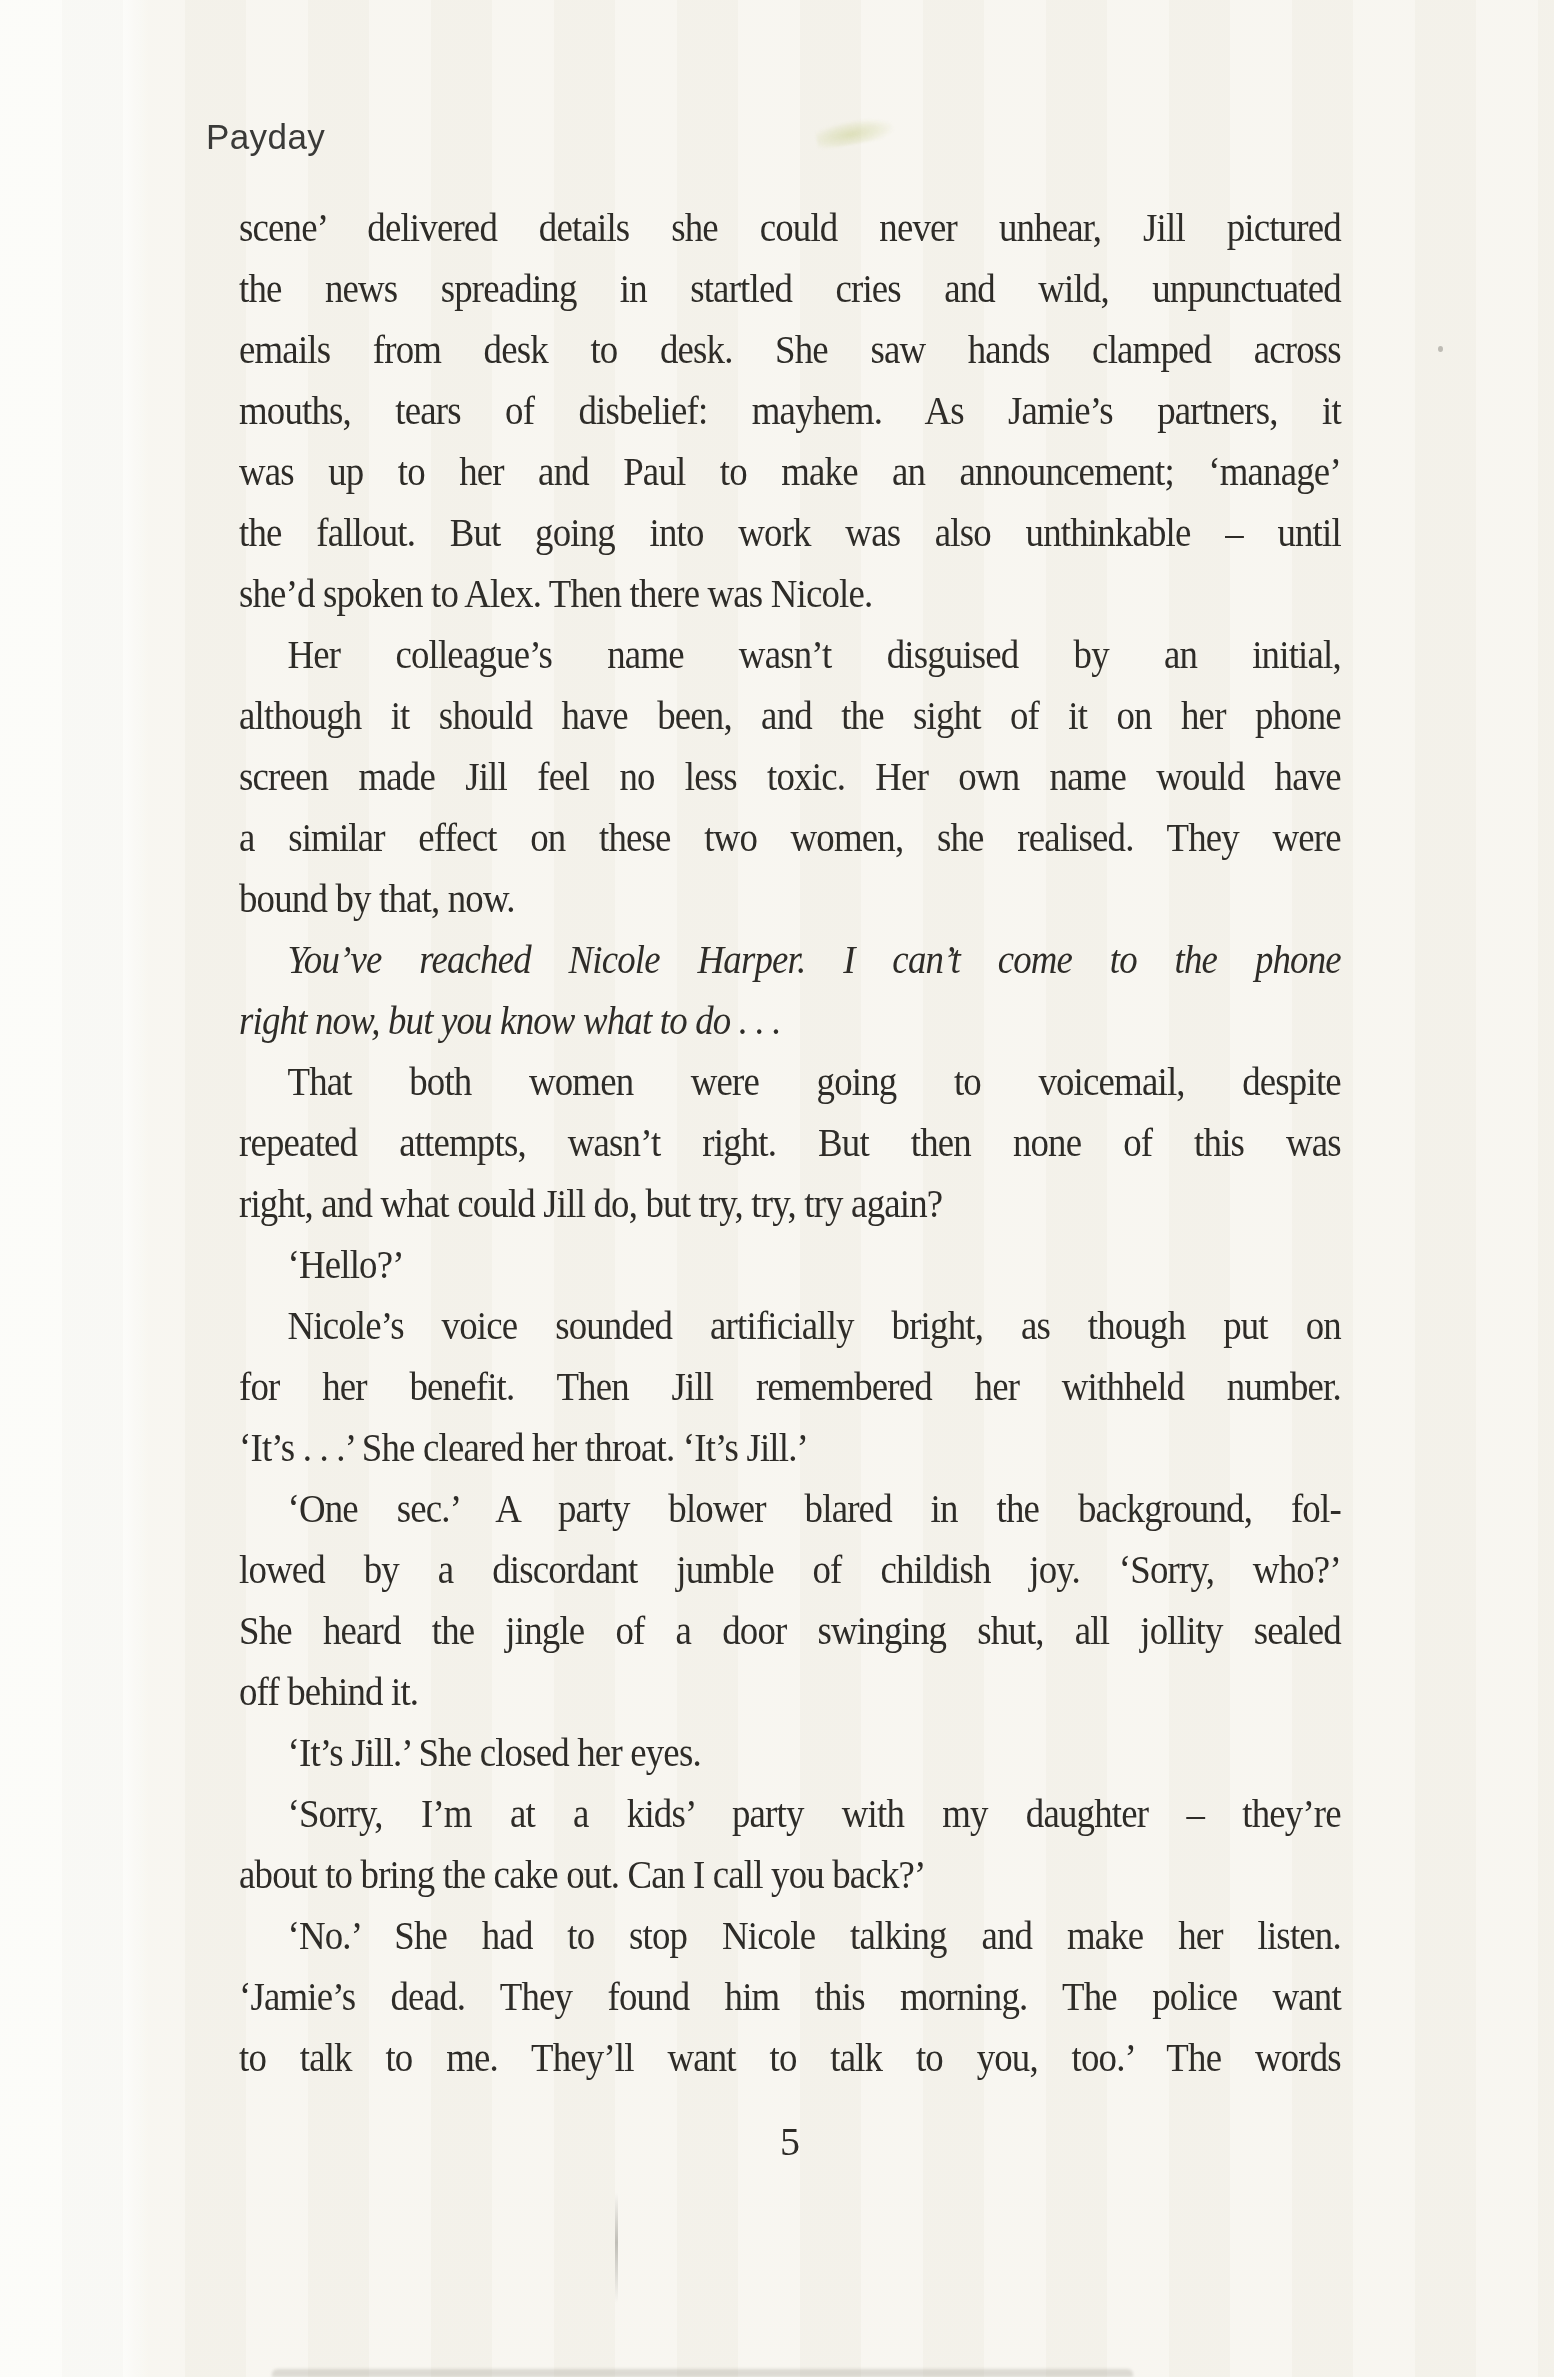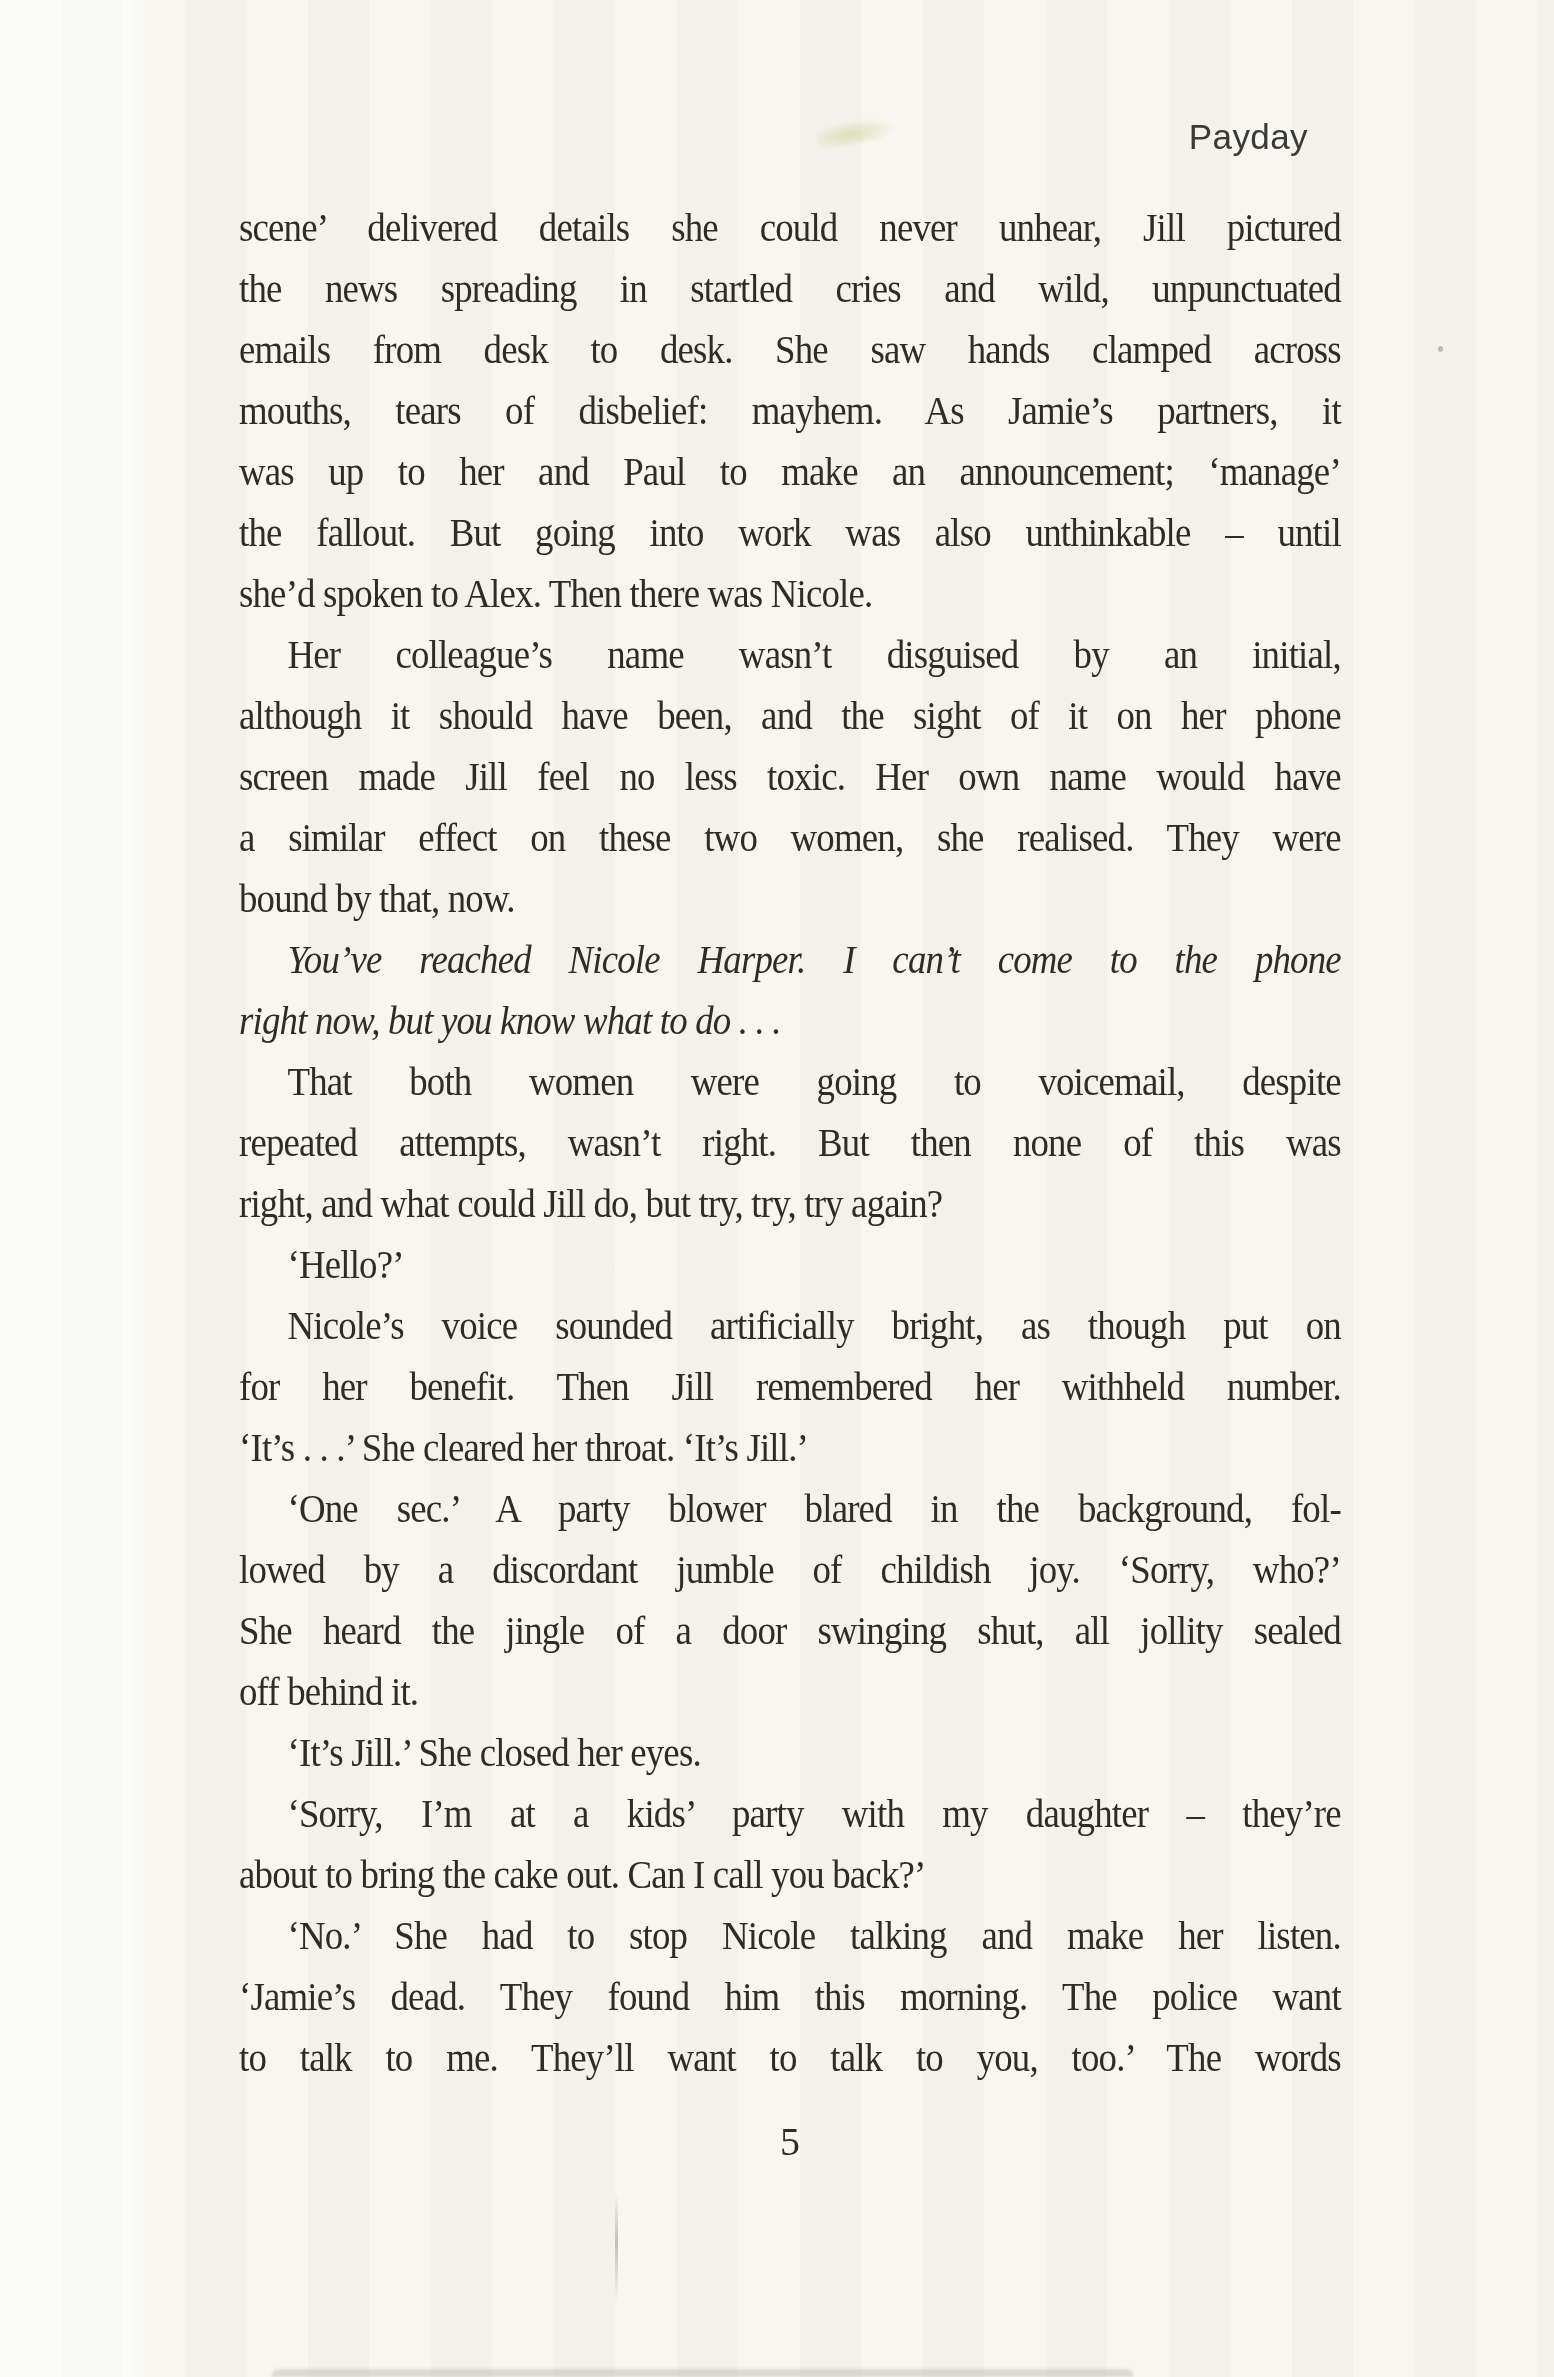--- a/index.html
+++ b/index.html
@@ -20,21 +20,21 @@
     font-family: "Liberation Serif", serif;
     color: var(--ink);
   }
 
   
   .running-header {
     position: absolute;
     top: 118px;
     left: 239px;
     width: 1102px;
-    text-align: right;
+    text-align: left;
     font-family: "Liberation Sans", sans-serif;
     font-size: 35px;
     line-height: 37px;
     color: var(--header-ink);
     letter-spacing: 0.4px;
   }
   .running-header .shift {
     position: relative;
     left: -33px;
   }

